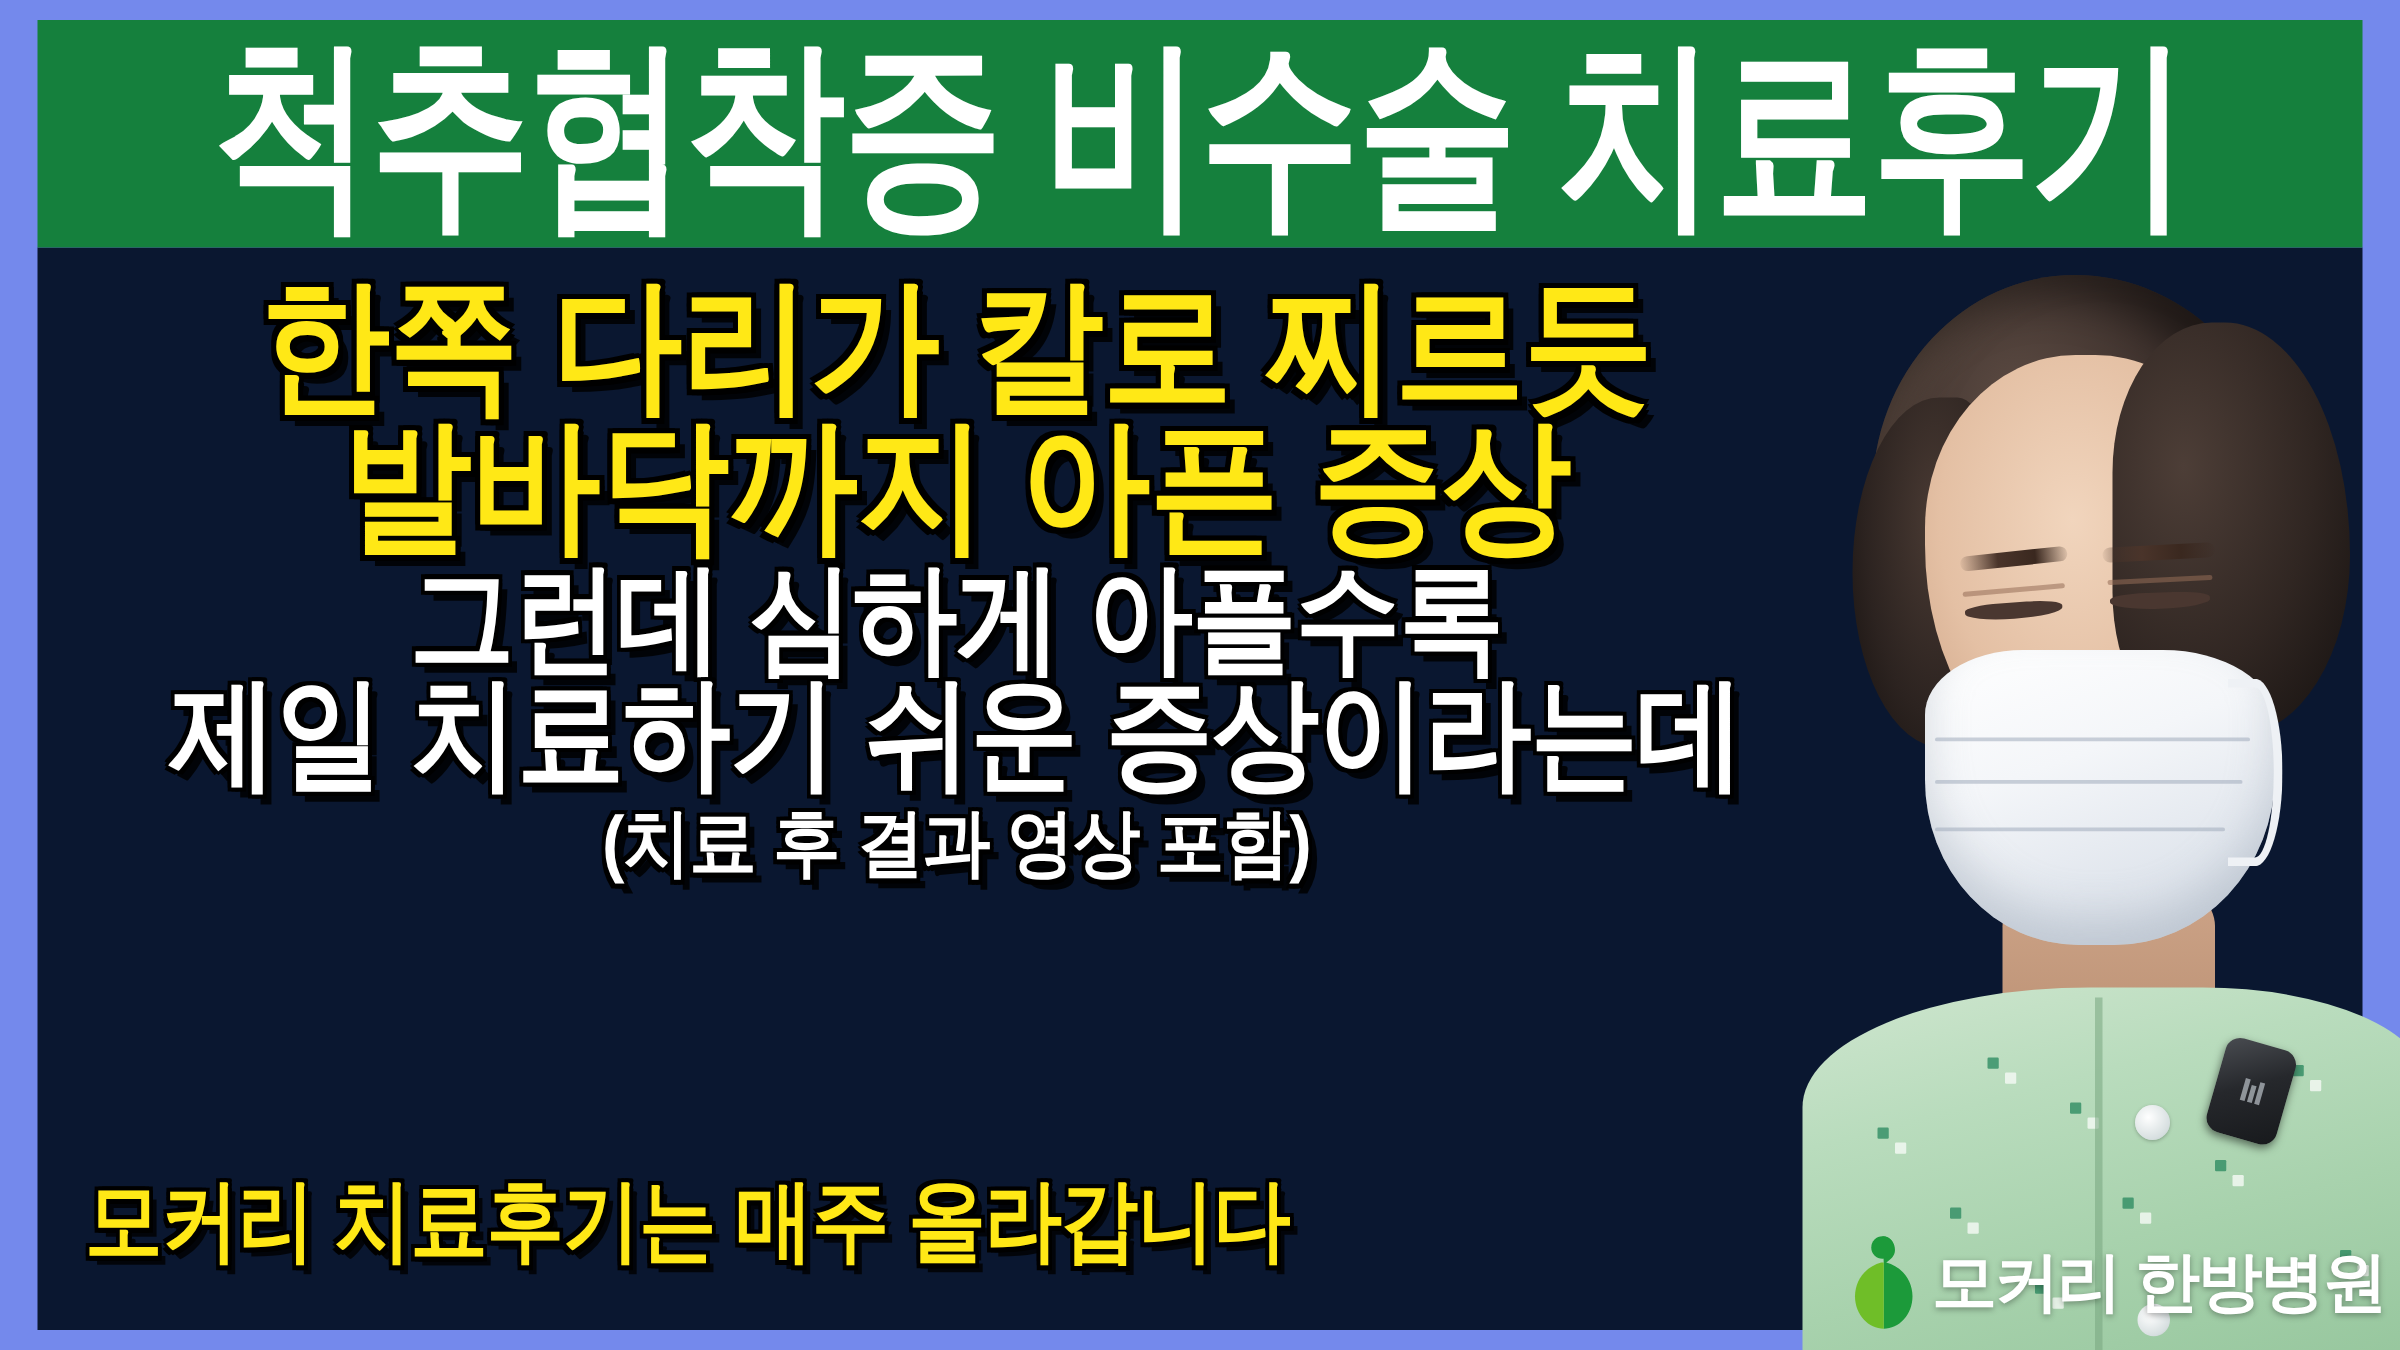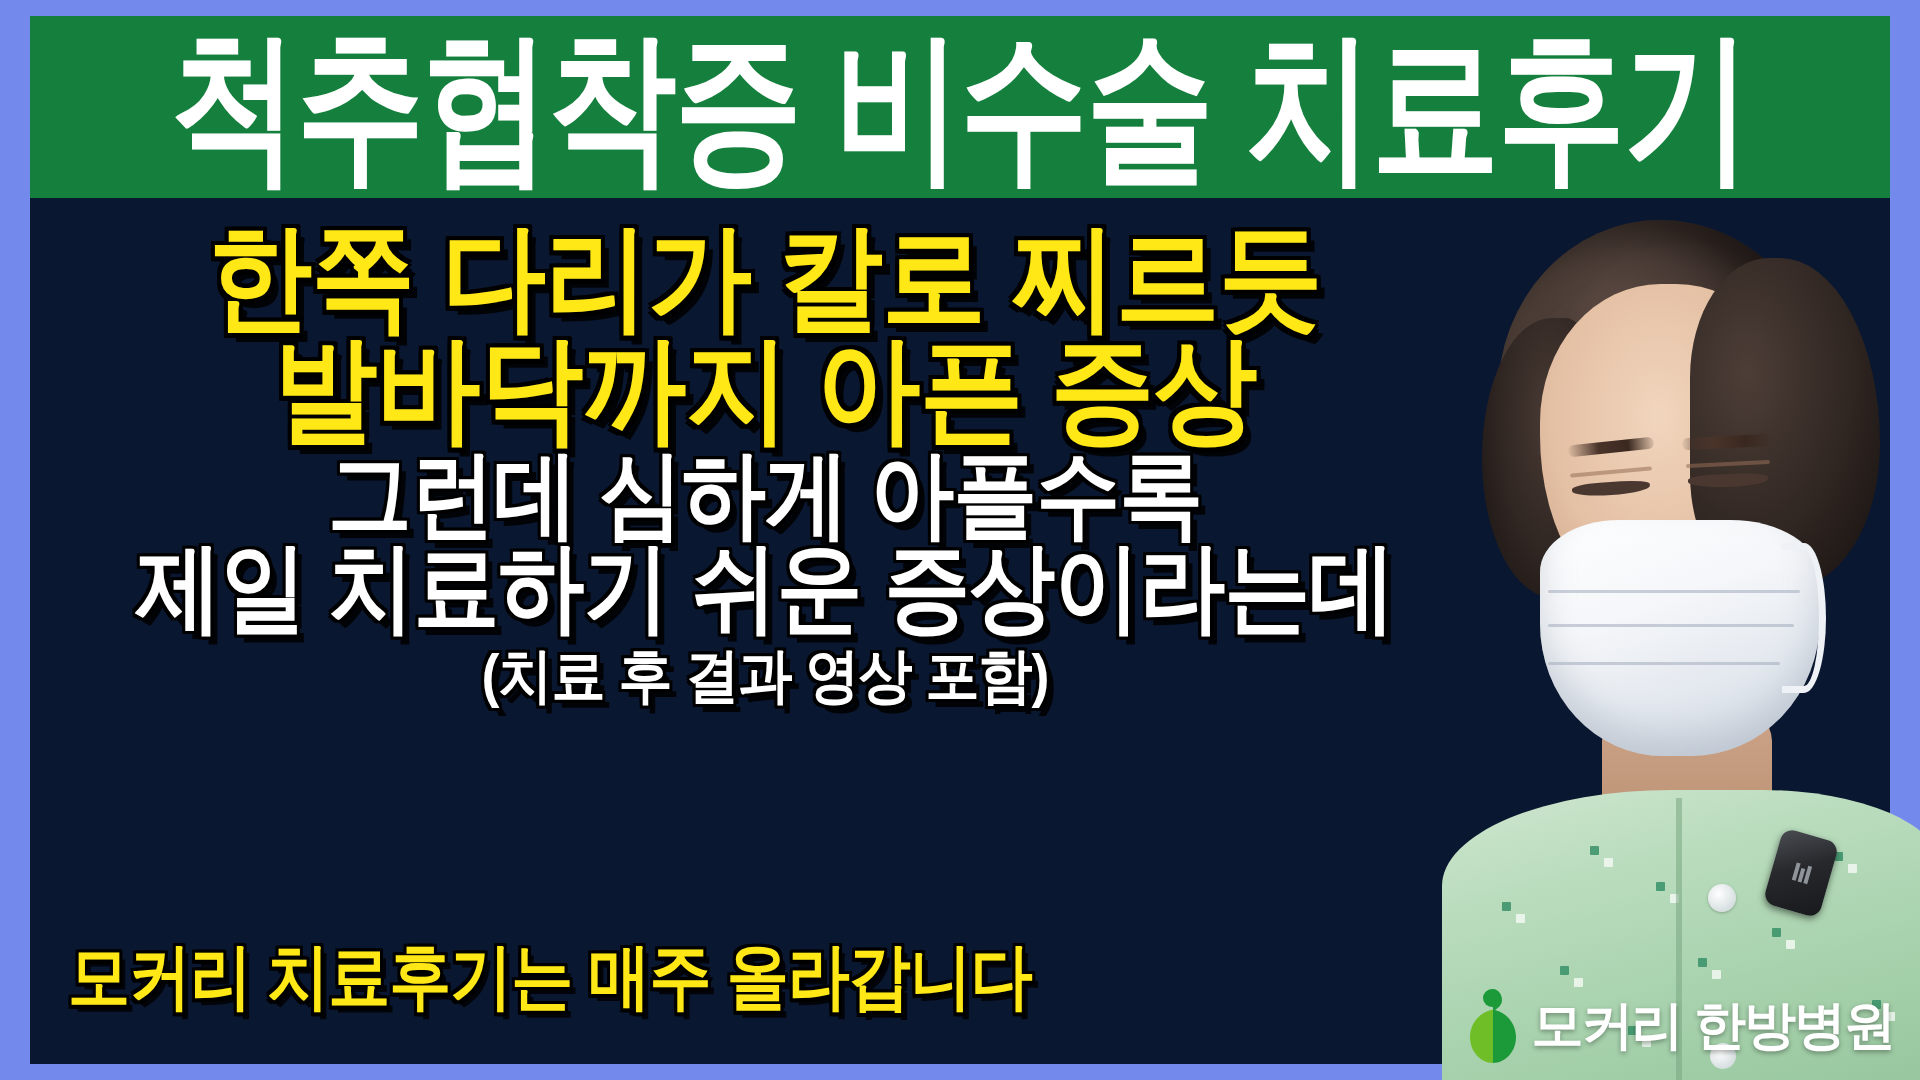--- a/index.html
+++ b/index.html
@@ -257,21 +257,21 @@
     transform-origin:left top;
     text-shadow:
       -3px -3px 0 #000, 3px -3px 0 #000, -3px 3px 0 #000, 3px 3px 0 #000,
       -3px 0 0 #000, 3px 0 0 #000, 0 -3px 0 #000, 0 3px 0 #000,
       6px 6px 0 rgba(0,0,0,.8);
   }
 
   
   #logo {
     position:absolute;
-    right:26px; bottom:14px;
+    right:12px; bottom:14px;
     z-index:8;
     display:flex;
     align-items:center;
     gap:12px;
   }
   #logo-mark { width:54px; height:80px; display:block; }
   #logo-text {
     color:#ffffff;
     font-size:52px;
     font-weight:bold;

